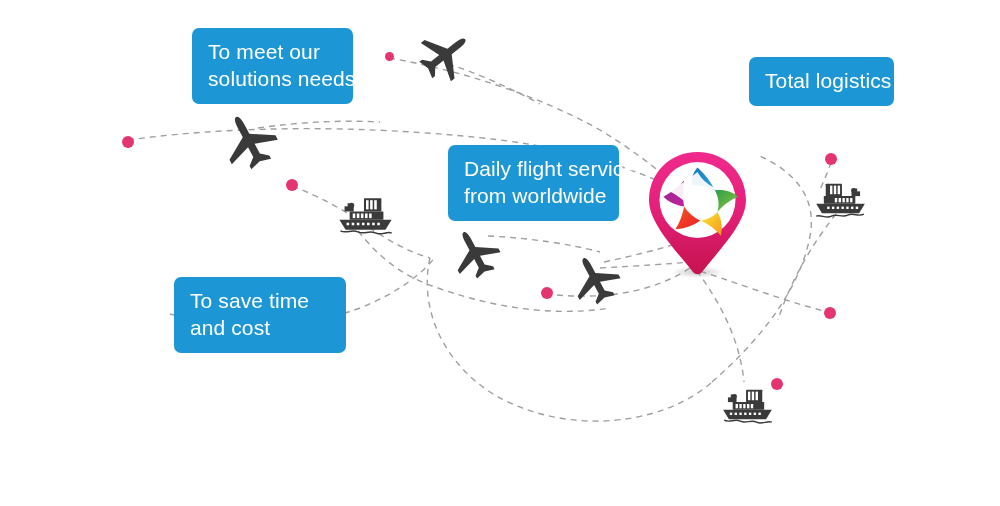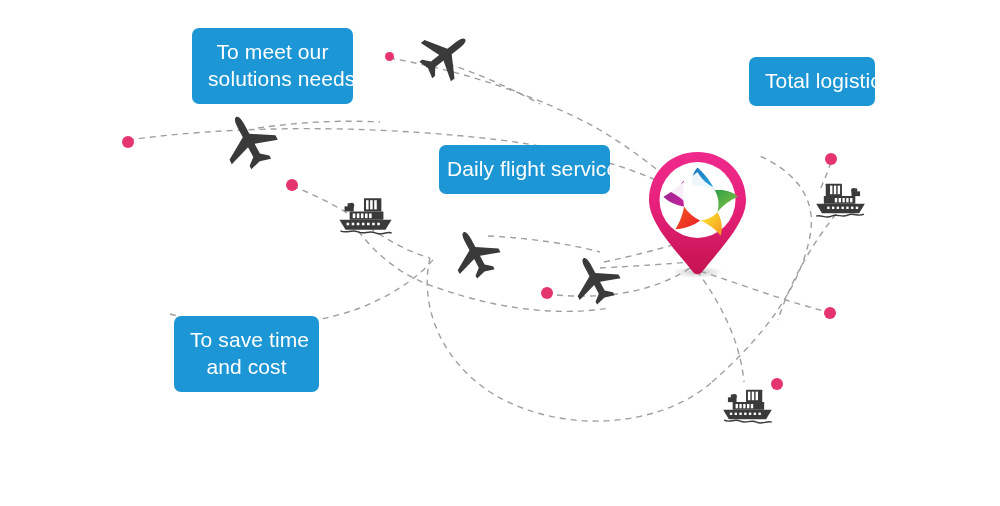--- a/index.html
+++ b/index.html
@@ -31,32 +31,32 @@
   #callout-layer { position: absolute; left:0; top:0; width:1000px; height:506px; z-index: 6; }
   #pin-layer { position:absolute; left:0; top:0; width:1000px; height:506px; z-index: 5; }
 
   .callout {
     position: absolute;
     background: #1c96d4;
     border-radius: 7px;
     color: #ffffff;
     font-size: 21px;
     line-height: 27px;
-    text-align: center;
+    text-align: left;
     padding: 10px 16px 12px 16px;
     box-sizing: border-box;
     font-family: "Liberation Sans", sans-serif;
     letter-spacing: .1px;
   }
   .callout span { display: block; white-space: nowrap; }
 
   .c-meet     { left: 192px; top: 28px;  width: 161px; }
-  .c-total    { left: 749px; top: 57px;  width: 126px; }
-  .c-daily    { left: 439px; top: 145px; width: 171px; padding-left: 8px; }
-  .c-save     { left: 174px; top: 277px; width: 145px; margin-top: 39px; }
+  .c-total    { left: 749px; top: 57px;  width: 145px; }
+  .c-daily    { left: 448px; top: 145px; width: 171px; }
+  .c-save     { left: 174px; top: 277px; width: 172px; }
 
   .icon-svg { position: absolute; }
   .dot { position: absolute; border-radius: 50%; background: #e5356f; }
 </style>
 </head>
 <body>
 
 <div id="stage">
 
   <svg id="map-layer" viewBox="0 0 1000 506">
@@ -352,20 +352,21 @@
       <span>To meet our</span>
       <span>solutions needs</span>
     </div>
 
     <div class="callout c-total">
       <span>Total logistics</span>
     </div>
 
     <div class="callout c-daily">
       <span>Daily flight service</span>
+      <span>from worldwide</span>
     </div>
 
     <div class="callout c-save">
       <span>To save time</span>
       <span>and cost</span>
     </div>
   </div>
 
 </div>
 

